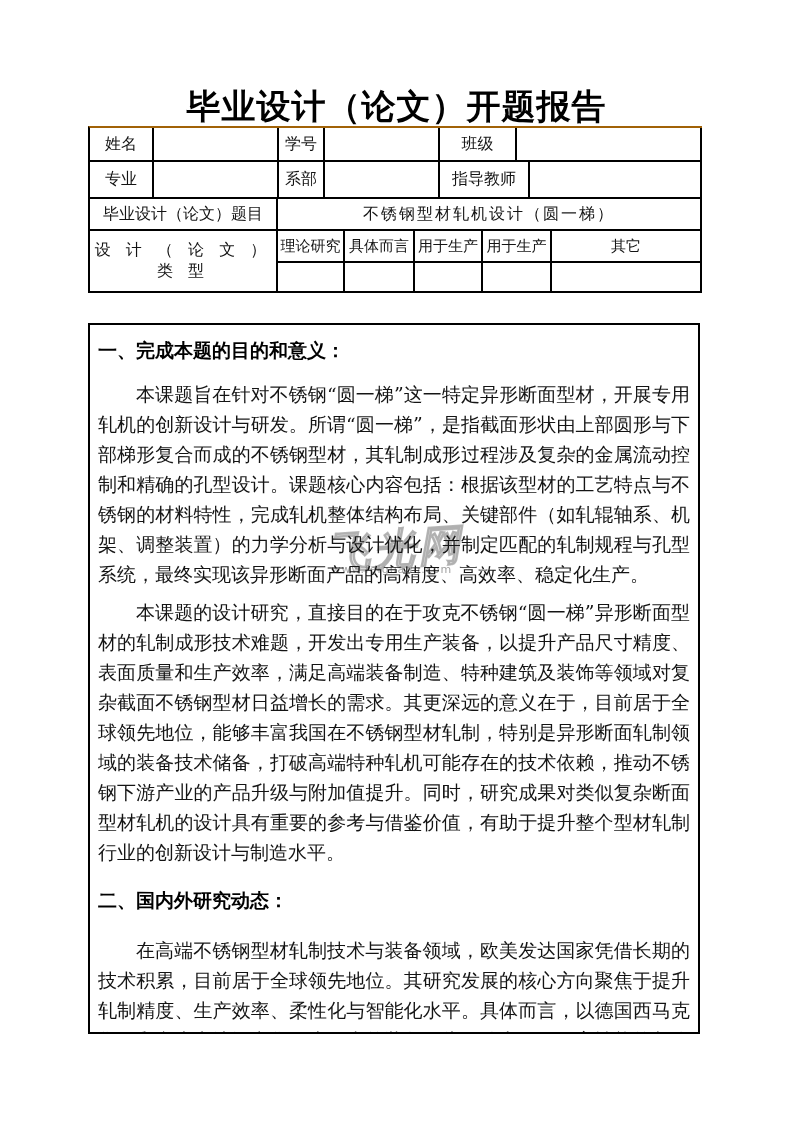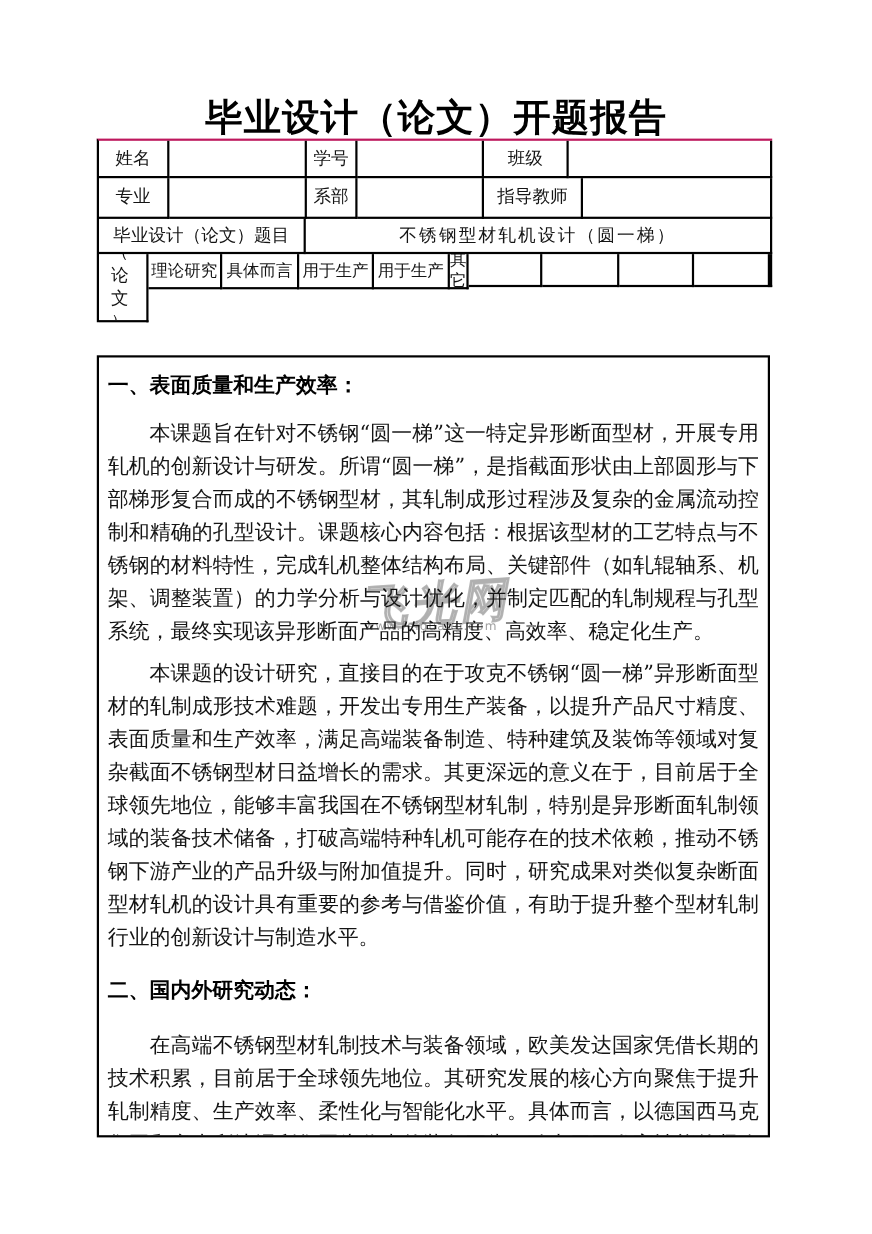--- a/index.html
+++ b/index.html
@@ -15,39 +15,39 @@
   
   .doc-title {
     position:absolute; top:84px; left:0; width:100%;
     text-align:center;
     font-size:34px; font-weight:bold; letter-spacing:1px;
     color:#000;
   }
   
   .info-table {
     position:absolute; top:126px; left:88px; width:612px;
-    border-top:2px solid #be185d; border-left:2px solid #000;
+    border-top:2px solid #a16207; border-left:2px solid #000;
     font-size:16px;
   }
   .it-row { display:flex; }
   .it-cell {
     box-sizing:border-box;
     border-right:2px solid #000; border-bottom:2px solid #000;
     display:flex; align-items:center; justify-content:center;
     text-align:center; overflow:hidden;
   }
   .h34 { height:34px; } .h37 { height:37px; } .h50 { height:32px;text-align:right; }
   .w64{width:64px;} .w125{width:125px;} .w46{width:46px;} .w115{width:115px;}
   .w77{width:77px;} .w90{width:90px;} .w188{width:188px;}
   .w67{width:67px;} .w70{width:70px;} .w68{width:68px;} .w69{width:69px;font-family:Liberation Serif, serif;}
   .flex1 { flex:1; }
   .ls2 { letter-spacing:2px; }
   .ls5 { letter-spacing:5px; }
   .type-label-cell { height:62px; }
-  .subgrid { flex:1; display:flex; flex-direction:row; }
+  .subgrid { flex:1; display:flex; flex-direction:column; }
   .subrow { display:flex; }
   .subrow .it-cell { font-size:15px; }
   .sub-h { height:32px; }
   .sub-e { height:30px; }
   
   .watermark {
     position:absolute; top:520px; left:328px; width:160px;
     transform:rotate(-4deg);
     pointer-events:none;
   }
@@ -142,20 +142,20 @@
           <div class="it-cell sub-e w68"></div>
           <div class="it-cell sub-e w69"></div>
           <div class="it-cell sub-e flex1"></div>
         </div>
       </div>
     </div>
 
   </div>
 
   <div class="content-box">
-    <div class="sec-heading first">一、表面质量和生产效率：</div>
+    <div class="sec-heading first">一、完成本题的目的和意义：</div>
     <p class="para">本课题旨在针对不锈钢“圆一梯”这一特定异形断面型材，开展专用轧机的创新设计与研发。所谓“圆一梯”，是指截面形状由上部圆形与下部梯形复合而成的不锈钢型材，其轧制成形过程涉及复杂的金属流动控制和精确的孔型设计。课题核心内容包括：根据该型材的工艺特点与不锈钢的材料特性，完成轧机整体结构布局、关键部件（如轧辊轴系、机架、调整装置）的力学分析与设计优化，并制定匹配的轧制规程与孔型系统，最终实现该异形断面产品的高精度、高效率、稳定化生产。</p>
     <p class="para">本课题的设计研究，直接目的在于攻克不锈钢“圆一梯”异形断面型材的轧制成形技术难题，开发出专用生产装备，以提升产品尺寸精度、表面质量和生产效率，满足高端装备制造、特种建筑及装饰等领域对复杂截面不锈钢型材日益增长的需求。其更深远的意义在于，目前居于全球领先地位，能够丰富我国在不锈钢型材轧制，特别是异形断面轧制领域的装备技术储备，打破高端特种轧机可能存在的技术依赖，推动不锈钢下游产业的产品升级与附加值提升。同时，研究成果对类似复杂断面型材轧机的设计具有重要的参考与借鉴价值，有助于提升整个型材轧制行业的创新设计与制造水平。</p>
     <div class="sec-heading second">二、国内外研究动态：</div>
     <p class="para">在高端不锈钢型材轧制技术与装备领域，欧美发达国家凭借长期的技术积累，目前居于全球领先地位。其研究发展的核心方向聚焦于提升轧制精度、生产效率、柔性化与智能化水平。具体而言，以德国西马克集团和意大利达涅利集团为代表的装备巨头，致力于开发高性能的紧凑式连轧技术、先进的液压 AGC（自动厚度控制）与板形控制系统，并将在线工艺模型、数字孪生和预测性维护深度集成，实现轧制过程的智能化闭环控制。奥地利奥钢联工程技术，现隶属日本三菱重工等但技术源于欧洲）在长材轧机的模块化</p>
   </div>
 
 </div>
 
 </body></html>

